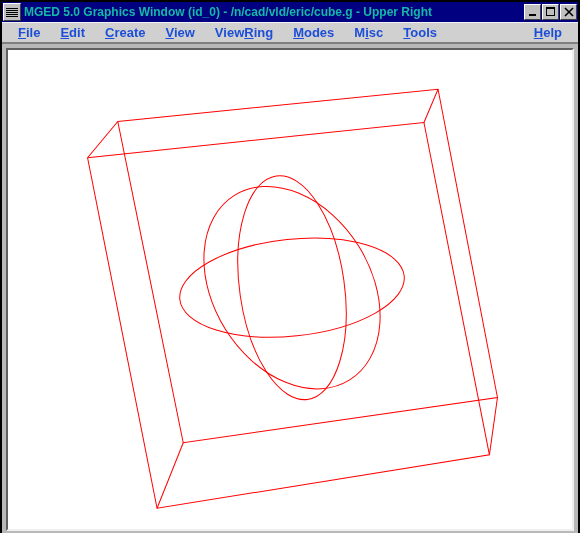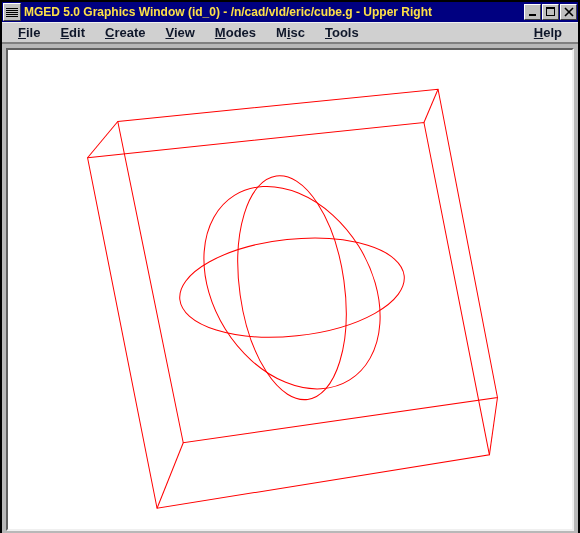--- a/index.html
+++ b/index.html
@@ -14,21 +14,21 @@
       width: 580px;
       height: 533px;
       border: 2px solid #000;
       background: #b0b0b0;
       display: flex;
       flex-direction: column;
     }
     .titlebar {
       height: 21px;
       background: #000080;
-      color: #fde047;
+      color: #14b8a6;
       display: flex;
       align-items: center;
       font-size: 12px;
       font-weight: bold;
       padding: 0;
     }
     .sys-icon {
       width: 18px;
       height: 18px;
       margin: 1px 3px 1px 1px;
@@ -74,21 +74,21 @@
       border-top: 1px solid #f0f0f0;
       border-bottom: 2px solid #808080;
       display: flex;
       align-items: center;
       padding: 0 6px;
       gap: 0;
     }
     .menu-item {
       font-size: 13px;
       font-weight: bold;
-      color: #0f172a;
+      color: #1d4ed8;
       padding: 2px 10px;
       cursor: default;
       white-space: nowrap;
     }
     .menu-item .ul { text-decoration: underline; }
     .menu-item.right { margin-left: auto; }
     .content-border {
       flex: 1;
       padding: 4px;
       background: #b8b8b8;
@@ -147,20 +147,21 @@
           </svg>
       </div>
     </div>
   </div>
 
   <div class="menubar">
     <div class="menu-item"><span class="ul">F</span><span></span>ile</div>
     <div class="menu-item"><span class="ul">E</span>dit</div>
     <div class="menu-item"><span class="ul">C</span>reate</div>
     <div class="menu-item"><span class="ul">V</span>iew</div>
+    <div class="menu-item">View<span class="ul">R</span>ing</div>
     <div class="menu-item"><span class="ul">M</span>odes</div>
     <div class="menu-item">M<span class="ul">i</span>sc</div>
     <div class="menu-item"><span class="ul">T</span>ools</div>
     <div class="menu-item right"><span class="ul">H</span>elp</div>
   </div>
 
   <div class="content-border">
     <div class="content-frame">
       <svg class="viewport-svg" viewBox="0 0 560 476">
         <g stroke="#ff0000" stroke-width="1" fill="none">

